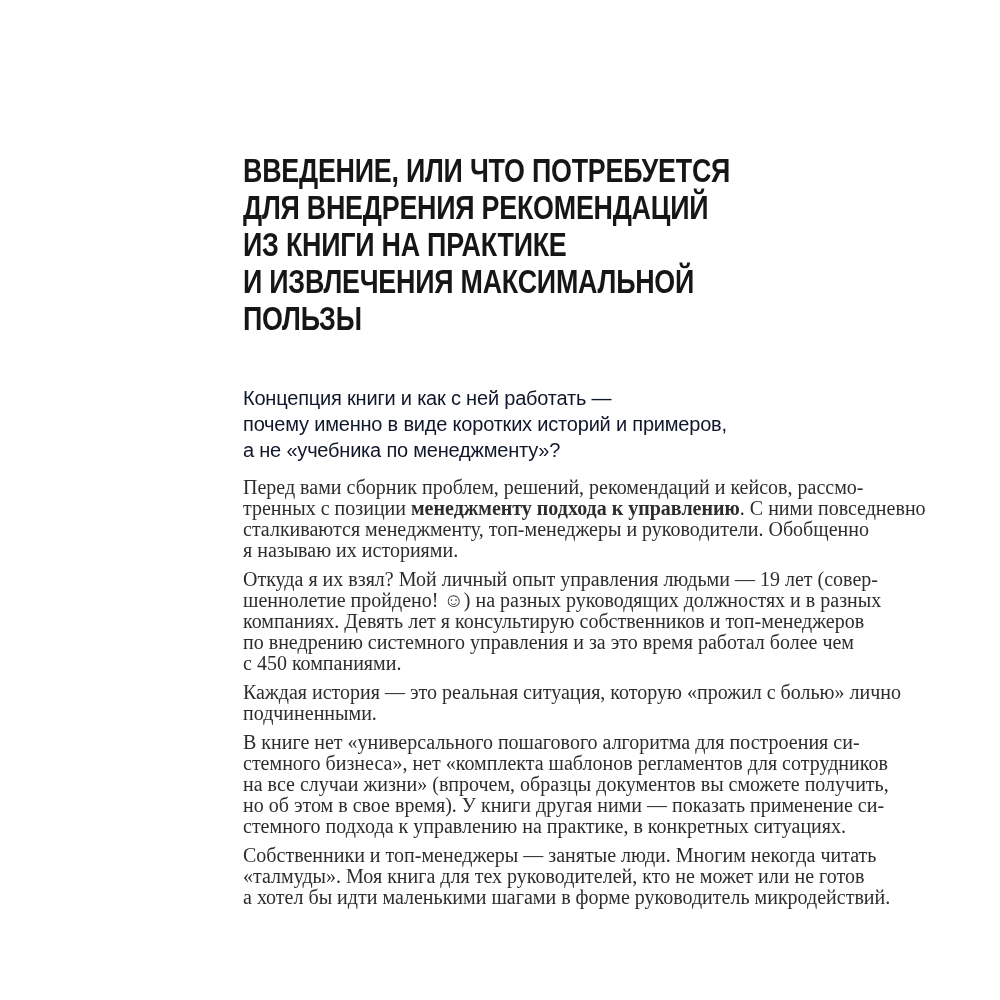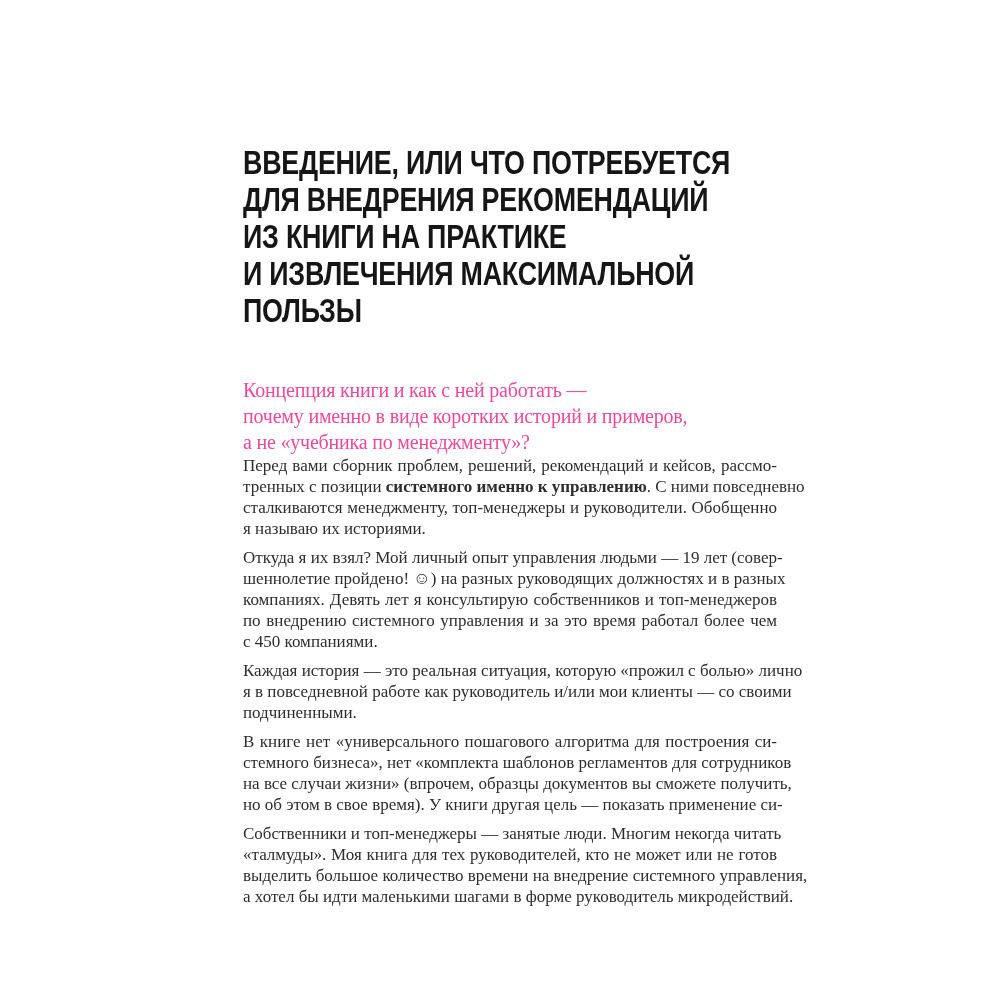--- a/index.html
+++ b/index.html
@@ -7,46 +7,47 @@
     width: 1000px;
     height: 1000px;
     background: #ffffff;
     position: relative;
     overflow: hidden;
     font-family: "Liberation Serif", serif;
   }
   .page-column {
     position: absolute;
     left: 243px;
-    top: 2px;
+    top: 10px;
     width: 534px;
   }
   .chapter-title {
     margin: 142px 0 0 0;
     font-family: "Liberation Sans", sans-serif;
     font-weight: 700;
     font-size: 34px;
     line-height: 37px;
     color: #161616;
     letter-spacing: -0.3px;
     transform: scaleX(0.79);
     transform-origin: left top;
     white-space: nowrap;
   }
   .subtitle {
     margin: 48px 0 0 0;
-    font-family: Liberation Serif, serif;
+    font-family: Liberation Sans, sans-serif;
     font-weight: 400;
     font-size: 20px;
     line-height: 26px;
-    color: #ec4899;
+    color: #0f172a;
     letter-spacing: -0.2px;
   }
   .body-text {
-    font-size: 17px;
+    margin-top: 14px;
+    font-size: 20px;
     line-height: 21px;
     color: #2d2d2d;
   }
   .para { margin: 0 0 8px 0; }
   .b-line {
     height: 21px;
     text-align: justify;
     text-align-last: justify;
     white-space: nowrap;
   }
@@ -70,42 +71,41 @@
 
   <h2 class="subtitle">
       <span class="s-line">Концепция книги и как с ней работать —</span>
       <span class="s-line">почему именно в виде коротких историй и примеров,</span>
       <span class="s-line last">а не «учебника по менеджменту»?</span>
     </h2>
 
   <div class="body-text">
       <div class="para">
         <div class="b-line">Перед вами сборник проблем, решений, рекомендаций и кейсов, рассмо-</div>
-        <div class="b-line">тренных с позиции <b>системного именно к управлению</b>. С ними повседневно</div>
+        <div class="b-line">тренных с позиции <b>менеджменту подхода к управлению</b>. С ними повседневно</div>
         <div class="b-line">сталкиваются менеджменту, топ-менеджеры и руководители. Обобщенно</div>
         <div class="b-line last">я называю их историями.</div>
       </div>
       <div class="para">
         <div class="b-line">Откуда я их взял? Мой личный опыт управления людьми — 19 лет (совер-</div>
         <div class="b-line">шеннолетие пройдено! ☺) на разных руководящих должностях и в разных</div>
         <div class="b-line">компаниях. Девять лет я консультирую собственников и топ-менеджеров</div>
         <div class="b-line">по внедрению системного управления и за это время работал более чем</div>
         <div class="b-line last">с 450 компаниями.</div>
       </div>
       <div class="para">
         <div class="b-line">Каждая история — это реальная ситуация, которую «прожил с болью» лично</div>
-        <div class="b-line">я в повседневной работе как руководитель и/или мои клиенты — со своими</div>
         <div class="b-line last">подчиненными.</div>
       </div>
       <div class="para">
         <div class="b-line">В книге нет «универсального пошагового алгоритма для построения си-</div>
         <div class="b-line">стемного бизнеса», нет «комплекта шаблонов регламентов для сотрудников</div>
         <div class="b-line">на все случаи жизни» (впрочем, образцы документов вы сможете получить,</div>
-        <div class="b-line">но об этом в свое время). У книги другая цель — показать применение си-</div>
+        <div class="b-line">но об этом в свое время). У книги другая ними — показать применение си-</div>
+        <div class="b-line last">стемного подхода к управлению на практике, в конкретных ситуациях.</div>
       </div>
       <div class="para">
         <div class="b-line">Собственники и топ-менеджеры — занятые люди. Многим некогда читать</div>
         <div class="b-line">«талмуды». Моя книга для тех руководителей, кто не может или не готов</div>
-        <div class="b-line">выделить большое количество времени на внедрение системного управления,</div>
         <div class="b-line last">а хотел бы идти маленькими шагами в форме руководитель микродействий.</div>
       </div>
     </div>
 </div>
 
 </body></html>

